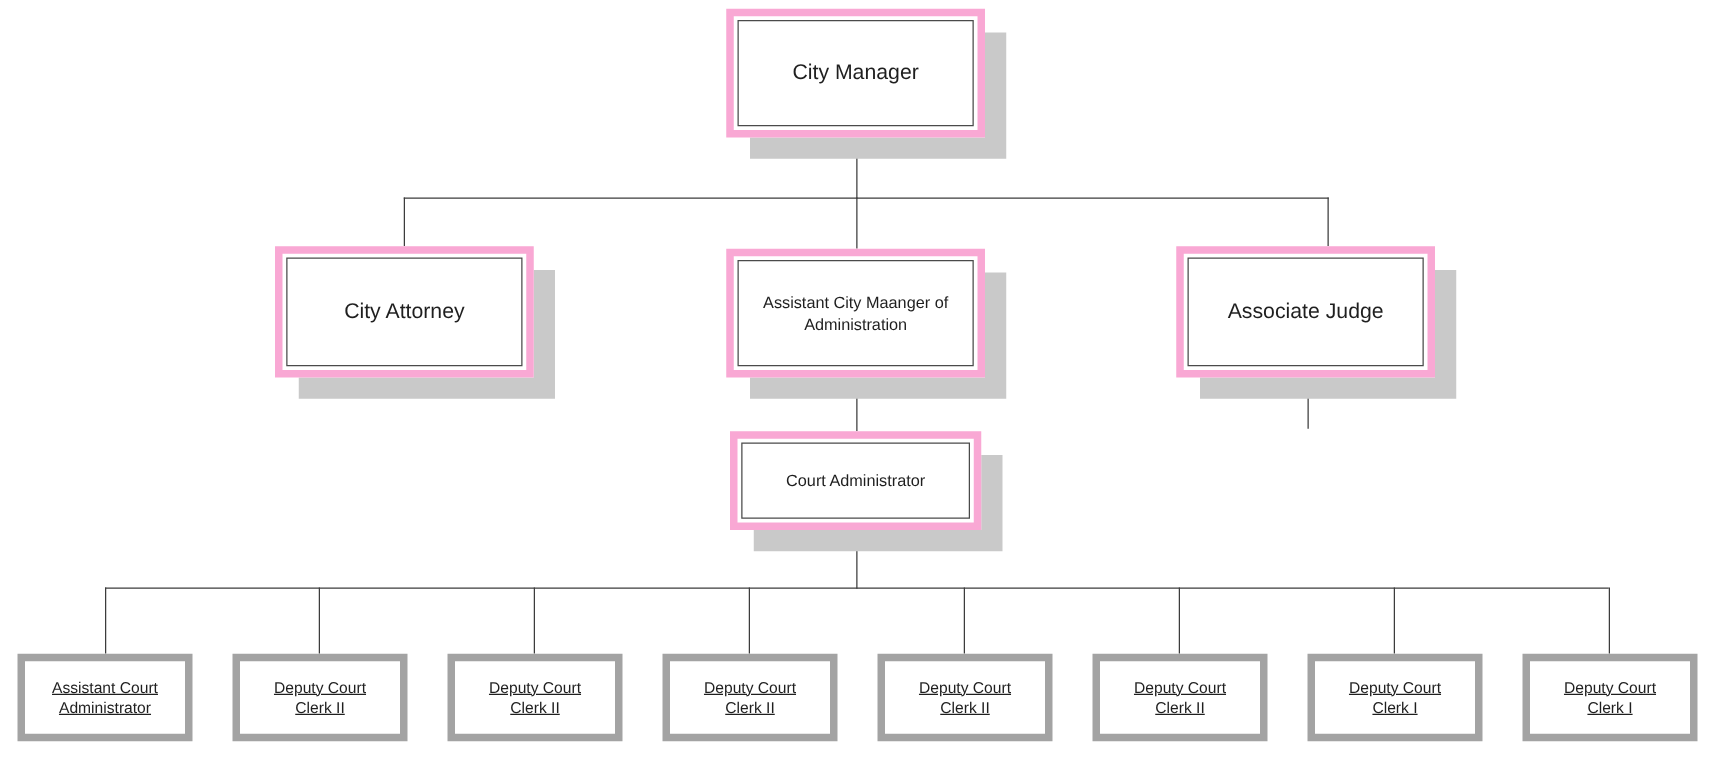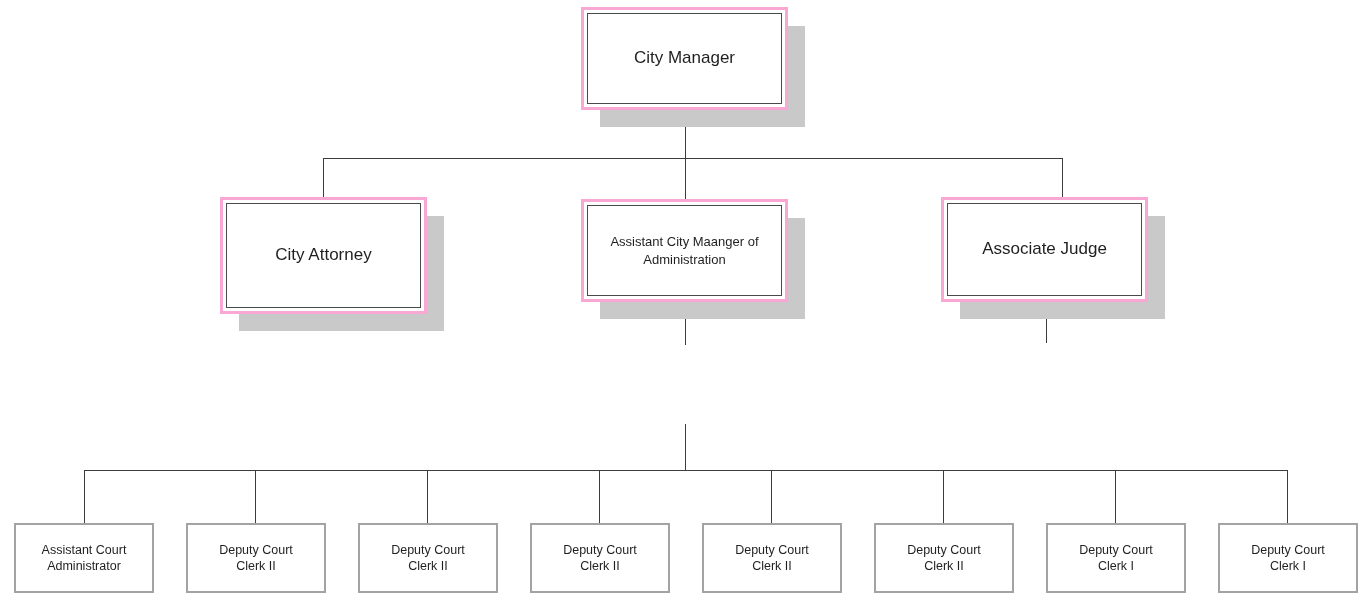--- a/index.html
+++ b/index.html
@@ -36,42 +36,43 @@
     align-items: center;
     justify-content: center;
     text-align: center;
     line-height: 1.32;
     color: #1f1f1f;
     z-index: 3;
   }
 
   
   .node.framed {
-    border: 3px solid #f9a8d4;
+    border: 6px solid #f9a8d4;
     padding: 3px;
     box-shadow: 18px 18px 0 -1px #c9c9c9;
     justify-content: center;
   }
   .node.framed > .inner {
     width: 100%;
     height: 100%;
     box-sizing: border-box;
     border: 1px solid #4a4a4a;
     background: #ffffff;
     display: flex;
     align-items: center;
     justify-content: center;
     text-align: center;
     padding: 2px 6px;
   }
 
   
   .node.plain {
-    border: 2px solid #a3a3a3;
+    border: 6px solid #a3a3a3;
     padding: 12px 4px;
+    text-decoration: underline;
   }
 
   .label {
     display: block;
     white-space: pre-line;
   }
 
   .sz-lg   { font-size: 17px; }
   .sz-md   { font-size: 13px; }
   .sz-sm   { font-size: 12.5px; }
@@ -107,39 +108,44 @@
   <div class="conn conn-v" style="left:943px;  top:470px; height:53px;"></div>
   <div class="conn conn-v" style="left:1115px; top:470px; height:53px;"></div>
   <div class="conn conn-v" style="left:1287px; top:470px; height:53px;"></div>
 
   <div class="node framed" style="left:581px; top:7px; width:207px; height:103px;">
     <div class="inner">
       <span class="label sz-lg">City Manager</span>
     </div>
   </div>
 
-  <div class="node framed" style="left:220px; top:197px; width:207px; height:117px;">
+  <div class="node framed" style="left:220px; top:197px; width:207px; height:105px;">
     <div class="inner">
       <span class="label sz-lg">City Attorney</span>
     </div>
   </div>
 
   <div class="node framed" style="left:581px; top:199px; width:207px; height:103px;">
     <div class="inner">
       <span class="label sz-md">Assistant City Maanger of
 Administration</span>
     </div>
   </div>
 
   <div class="node framed" style="left:941px; top:197px; width:207px; height:105px;">
     <div class="inner">
       <span class="label sz-lg">Associate Judge</span>
     </div>
   </div>
 
+  <div class="node framed" style="left:584px; top:345px; width:201px; height:79px;">
+    <div class="inner">
+      <span class="label sz-md">Court Administrator</span>
+    </div>
+  </div>
 
 
   <div class="node plain" style="left:14px; top:523px; width:140px; height:70px;">
     <span class="label sz-sm">Assistant Court
 Administrator</span>
   </div>
 
   <div class="node plain" style="left:186px; top:523px; width:140px; height:70px;">
     <span class="label sz-sm">Deputy Court
 Clerk II</span>

